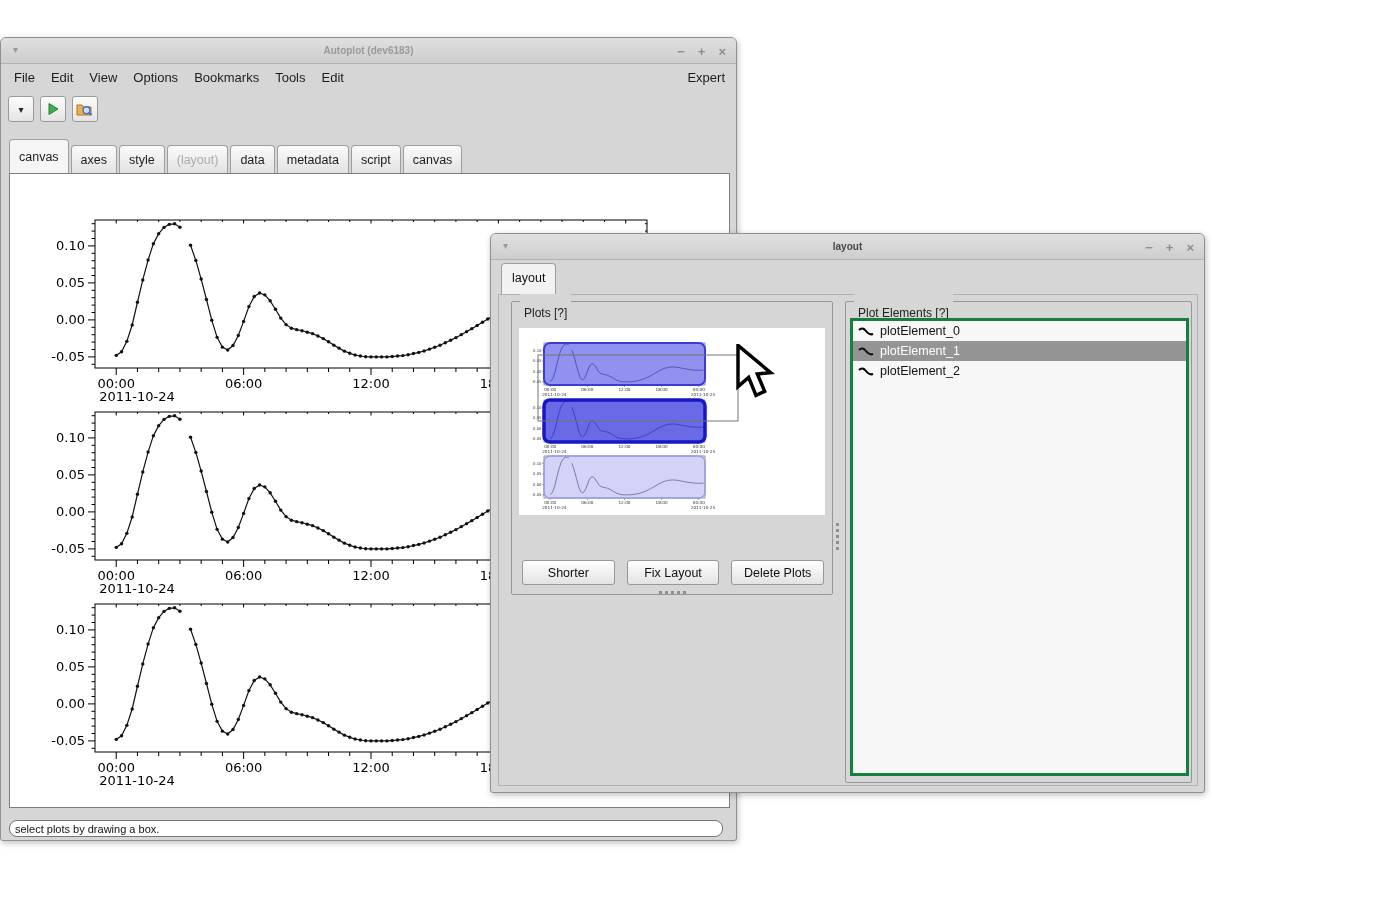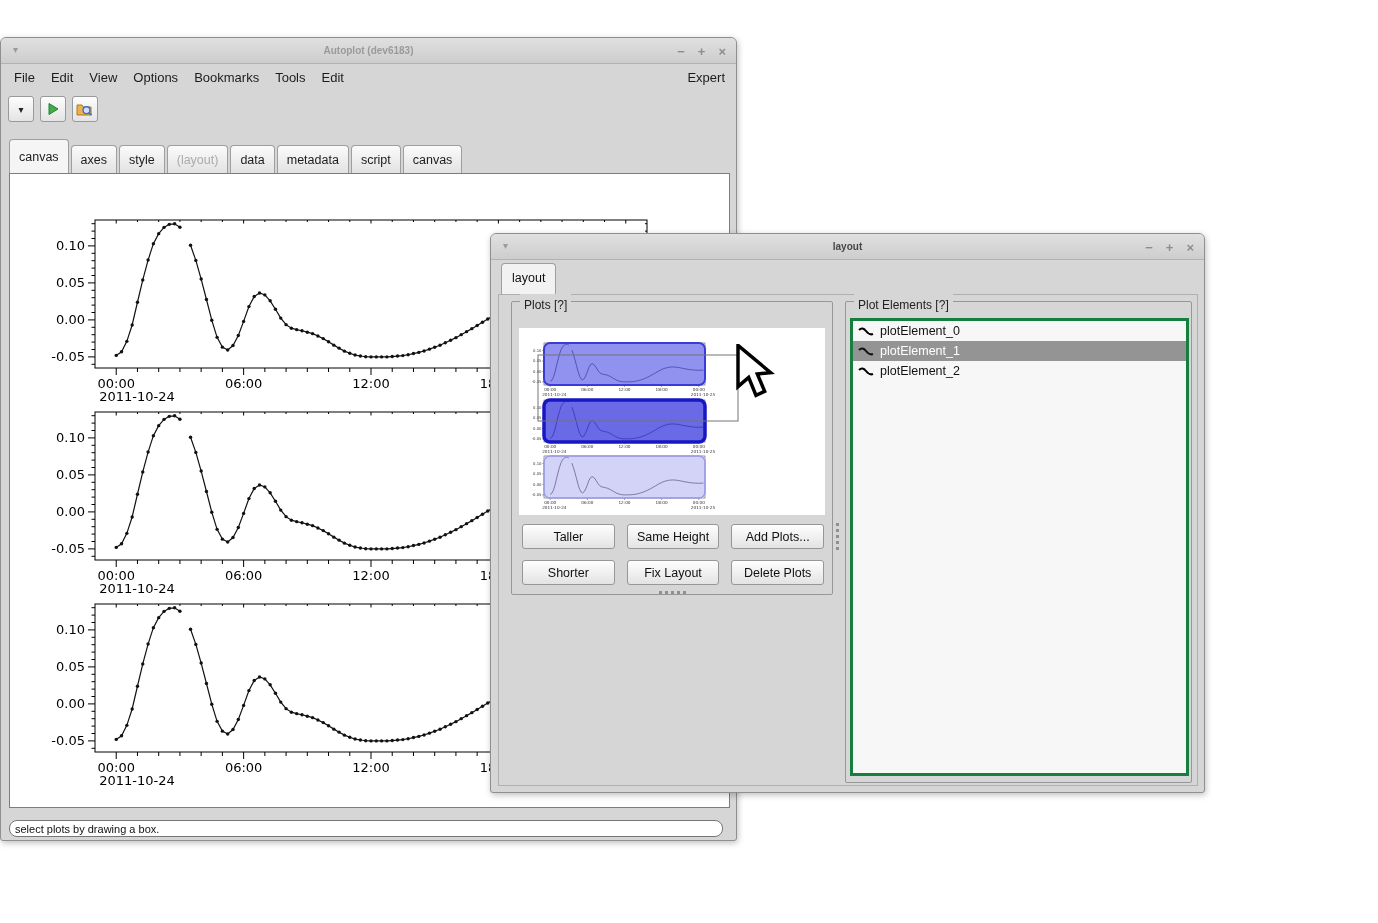--- a/index.html
+++ b/index.html
@@ -24,21 +24,21 @@
   .tabs-row{position:absolute;top:101px;left:8px;height:34px;display:flex;align-items:flex-end;z-index:2;}
   .tab{background:linear-gradient(#fbfbfb,#e2e2e2);border:1px solid #9e9e9e;border-bottom:none;border-radius:4px 4px 0 0;padding:0 9px;font-size:12.5px;color:#1c1c1c;margin-right:2px;height:28px;display:flex;align-items:center;}
   .tab.selected{background:#f5f5f5;height:34px;z-index:3;}
   .tab.disabled{color:#ababab;}
   .canvas-area{position:absolute;left:8px;top:135px;width:721px;height:635px;background:#fff;border:1px solid #7d7d7d;z-index:1;}
   .statusbar{position:absolute;left:8px;top:782px;width:714px;height:17px;background:#fff;border:1px solid #777;border-radius:8px;font-size:11px;color:#111;display:flex;align-items:center;padding:0 5px;}
   
   .dialog-tab{position:absolute;left:10px;top:29px;background:#f2f2f2;border:1px solid #9e9e9e;border-bottom:none;border-radius:4px 4px 0 0;padding:7px 10px 9px;font-size:12.5px;color:#111;z-index:2;}
   .dialog-content{position:absolute;left:7px;top:60px;width:700px;height:492px;border:1px solid #b0b0b0;background:#d6d6d6;z-index:1;}
   .groupbox{position:absolute;border:1px solid #979797;border-radius:2px;}
-  .group-label{position:absolute;top:-8px;left:8px;background:#d6d6d6;padding:4px 4px;font-size:12px;color:#222;white-space:nowrap;}
+  .group-label{position:absolute;top:-8px;left:8px;background:#d6d6d6;padding:12px 4px;font-size:12px;color:#222;white-space:nowrap;}
   #plots-group{left:12px;top:6px;width:322px;height:294px;}
   .thumbs{position:absolute;left:7px;top:26px;width:306px;height:187px;background:#fff;}
   .btn-row{position:absolute;left:10px;width:302px;display:flex;gap:12px;}
   #btn-row-1{top:222px;}
   #btn-row-2{top:258px;}
   .dlg-btn{flex:1;height:25px;background:linear-gradient(#fefefe,#e3e3e3);border:1px solid #979797;border-radius:3px;font-size:12.5px;color:#111;display:flex;align-items:center;justify-content:center;font-family:"Liberation Sans",sans-serif;}
   #bindings-group{left:12px;top:305px;width:322px;height:183px;}
   .bindings-list{position:absolute;left:8px;top:17px;width:306px;height:158px;background:#fff;border:1px solid #c2c2c2;padding:5px 0 0 8px;}
   .binding-row{font-size:11px;font-weight:bold;line-height:23px;white-space:pre;color:#111;}
   #plot-elements-group{left:346px;top:6px;width:347px;height:482px;}
@@ -811,25 +811,20 @@
               <line x1="179.80769230769232" y1="170" x2="179.80769230769232" y2="172" stroke="#444" stroke-width="0.5"></line>
               <text x="179.80769230769232" y="176" text-anchor="middle" font-size="4.2" font-family="DejaVu Sans, sans-serif" fill="#333">00:00</text>
               <text x="23.192307692307693" y="180.5" font-size="4.2" font-family="DejaVu Sans, sans-serif" fill="#333">2011-10-24</text>
               <text x="171.80769230769232" y="180.5" font-size="4.2" font-family="DejaVu Sans, sans-serif" fill="#333">2011-10-25</text>
               <path d="M31.19 166.43 L32.74 165.38 L34.29 162.44 L35.84 157.79 L37.38 151.34 L38.93 145.01 L40.48 139.37 L42.03 134.72 L43.58 131.87 L45.13 130.10 L46.67 129.23 L48.22 129.08 L49.77 130.06 M52.87 135.18 L54.41 139.47 L55.96 144.76 L57.51 150.55 L59.06 156.43 L60.61 161.31 L62.15 164.08 L63.70 164.88 L65.25 163.62 L66.80 160.76 L68.35 156.77 L69.89 152.57 L71.44 149.71 L72.99 148.71 L74.54 149.25 L76.09 150.93 L77.63 153.33 L79.18 155.85 L80.73 157.69 L82.28 158.70 L83.83 159.12 L85.38 159.44 L86.92 159.84 L88.47 160.26 L90.02 160.93 L91.57 161.66 L93.12 162.57 L94.66 163.51 L96.21 164.37 L97.76 165.21 L99.31 165.80 L100.86 166.32 L102.40 166.60 L103.95 166.81 L105.50 166.85 L107.05 166.85 L108.60 166.85 L110.14 166.85 L111.69 166.75 L113.24 166.61 L114.79 166.48 L116.34 166.23 L117.88 165.91 L119.43 165.58 L120.98 165.17 L122.53 164.65 L124.08 164.12 L125.63 163.56 L127.17 162.83 L128.72 162.11 L130.27 161.39 L131.82 160.54 L133.37 159.68 L134.91 158.83 L136.46 157.93 L138.01 157.01 L139.56 156.09 L141.11 155.29 L142.65 154.56 L144.20 153.84 L145.75 153.25 L147.30 152.86 L148.85 152.47 L150.39 152.14 L151.94 152.07 L153.49 152.01 L155.04 151.94 L156.59 152.14 L158.13 152.33 L159.68 152.53 L161.23 152.83 L162.78 153.16 L164.33 153.49 L165.88 153.78 L167.42 154.04 L168.97 154.30 L170.52 154.54 L172.07 154.74 L173.62 154.93 L175.16 155.10 L176.71 155.17 L178.26 155.23 L179.81 155.30 L181.36 155.23 L182.90 155.16 L184.45 155.09 " fill="none" stroke="#223" stroke-width="0.7"></path>
               <rect x="25" y="128" width="161" height="42" rx="6" ry="6" fill="rgba(150,150,238,0.42)" stroke="#9b9be9" stroke-width="1.5"></rect>
             </g>
             <rect x="19" y="27" width="200" height="66" fill="none" stroke="#757575" stroke-width="1"></rect>
           </svg>
       </div>
-      <div class="btn-row" id="btn-row-1">
-          <button class="dlg-btn">Taller</button>
-          <button class="dlg-btn">Same Height</button>
-          <button class="dlg-btn">Add Plots...</button>
-        </div>
       <div class="btn-row" id="btn-row-2">
           <button class="dlg-btn">Shorter</button>
           <button class="dlg-btn">Fix Layout</button>
           <button class="dlg-btn">Delete Plots</button>
         </div>
     </div>
 
     <div class="h-dots"></div>
     <div class="v-dots"></div>
 

